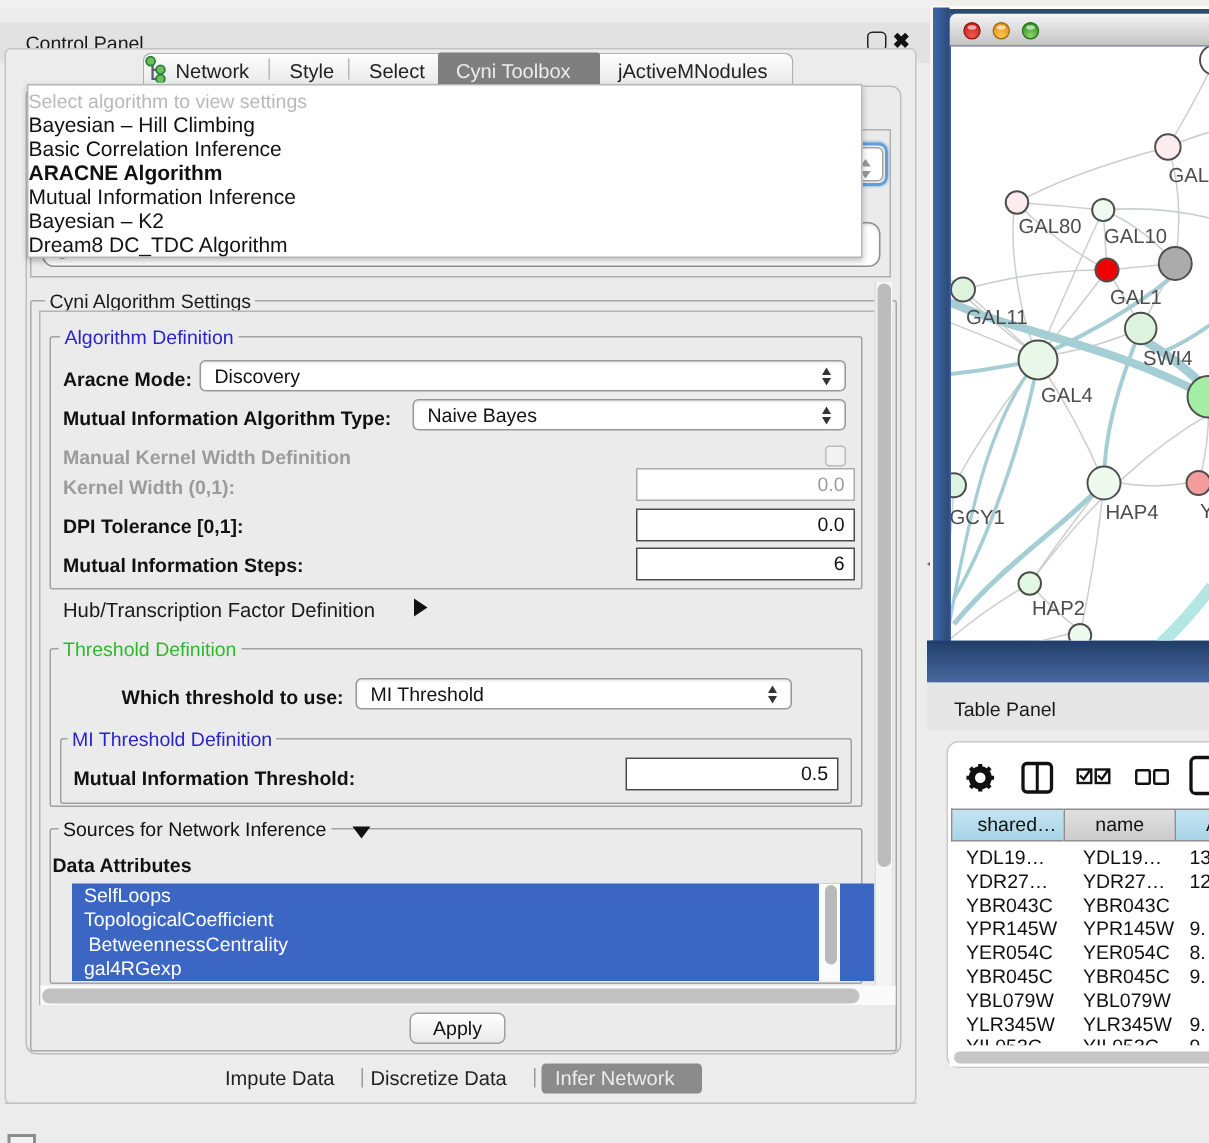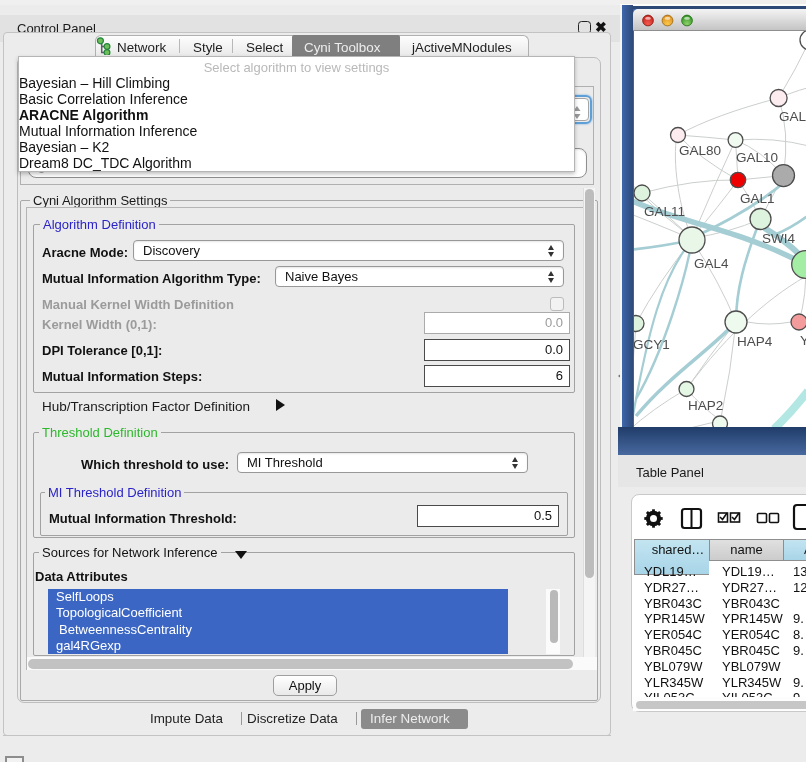--- a/index.html
+++ b/index.html
@@ -50,21 +50,21 @@
 <div class="abs" style="left:20px;top:86px;width:574px;height:99px;border:1px solid #b0b0b0"></div>
 <div class="abs" style="left:552px;top:95px;width:40px;height:29px;border:2.5px solid #5f9fd8;border-radius:6px;box-shadow:0 0 2px #5f9fd8"></div>
 <div class="abs" style="left:555px;top:98px;width:34px;height:23px;background:#fff;border:1px solid #a5a5a5;border-radius:4px"></div>
 <svg class="abs" style="left:572px;top:106px" width="10" height="13" viewBox="0 0 10 13">
     <path d="M 5,0 L 8.5,5 H 1.5 Z" fill="#999"></path>
     <path d="M 5,13 L 8.5,8 H 1.5 Z" fill="#999"></path>
   </svg>
 <div class="combo" style="left:28px;top:148px;width:559px;height:30px;color:#9a9a9a;padding-top:7px;border-radius:8px;border-color:#8f8f8f">gal4filtered.sif</div>
 
 <div class="abs" style="left:18px;top:56px;width:557px;height:116px;background:#fff;border:1px solid #b5b5b5;box-shadow:0 2px 4px rgba(0,0,0,0.25);font-size:14px">
-  <div style="text-align:center;color:#b9b9b9;padding-top:3px;height:18px;font-size:13px">Select algorithm to view settings</div>
+  <div style="color:#b9b9b9;padding-top:3px;height:18px;font-size:13px">Select algorithm to view settings</div>
   <div style="line-height:16px">Bayesian – Hill Climbing</div>
   <div style="line-height:16px">Basic Correlation Inference</div>
   <div style="line-height:16px;font-weight:bold">ARACNE Algorithm</div>
   <div style="line-height:16px">Mutual Information Inference</div>
   <div style="line-height:16px">Bayesian – K2</div>
   <div style="line-height:16px">Dream8 DC_TDC Algorithm</div>
 </div>
 
 <div class="group" style="left:20px;top:200px;width:578px;height:501px;border-color:#a8a8a8"></div>
 <div class="gtitle" style="left:30px;top:194px;color:#1a1a1a">Cyni Algorithm Settings</div>
@@ -97,21 +97,21 @@
 
 <div class="group" style="left:40px;top:492px;width:528px;height:44px"></div>
 <div class="gtitle" style="left:45px;top:486px;color:#2a23c8">MI Threshold Definition</div>
 <div class="abs b" style="left:49px;top:511px">Mutual Information Threshold:</div>
 <div class="inp" style="left:417px;top:505px;width:142px">0.5</div>
 
 <div class="group" style="left:33px;top:552px;width:542px;height:104px"></div>
 <div class="gtitle" style="left:39px;top:546px;color:#111">Sources for Network Inference</div>
 <div class="abs" style="left:235px;top:551px;width:0;height:0;border-left:6px solid transparent;border-right:6px solid transparent;border-top:8px solid #111"></div>
 <div class="abs b" style="left:35px;top:569px">Data Attributes</div>
-<div class="abs" style="left:48px;top:589px;width:460px;height:65px;background:#3c66c4;color:#fff">
+<div class="abs" style="left:48px;top:589px;width:535px;height:65px;background:#3c66c4;color:#fff">
   <div style="padding-left:8px;line-height:16.4px">SelfLoops</div>
   <div style="padding-left:8px;line-height:16.4px">TopologicalCoefficient</div>
   <div style="padding-left:11px;line-height:16.4px">BetweennessCentrality</div>
   <div style="padding-left:8px;line-height:16.4px">gal4RGexp</div>
 </div>
 <div class="abs" style="left:546px;top:589px;width:14px;height:65px;background:#fbfbfb">
   <div class="abs" style="left:4px;top:1px;width:7.5px;height:53px;background:#b9b9b9;border-radius:4px"></div>
 </div>
 
 <div class="abs" style="left:27px;top:657px;width:570px;height:13px;background:#fafafa">
@@ -275,21 +275,21 @@
     <rect x="87.5" y="19" width="9" height="9"></rect>
     <rect x="99.5" y="19" width="9" height="9"></rect>
     <path d="M 89,23 l 2.5,2.5 L 96,19"></path>
     <path d="M 101,23 l 2.5,2.5 L 108,19"></path>
     <rect x="126.5" y="19.5" width="9" height="9" rx="1"></rect>
     <rect x="138.5" y="19.5" width="9" height="9" rx="1"></rect>
   </g>
   <rect x="163" y="11" width="22" height="24" rx="3" fill="none" stroke="#111" stroke-width="2.2"></rect>
 </svg>
 
-<div class="abs" style="left:634px;top:539px;width:75px;height:36px;background:linear-gradient(#c3e4f1,#a8d5e8);border:1px solid #8e8e8e;border-right:none;text-align:center;line-height:20px;padding-left:12px">shared…</div>
+<div class="abs" style="left:634px;top:539px;width:75px;height:22px;background:linear-gradient(#c3e4f1,#a8d5e8);border:1px solid #8e8e8e;border-right:none;text-align:center;line-height:20px;padding-left:12px">shared…</div>
 <div class="abs" style="left:709px;top:539px;width:75px;height:22px;background:linear-gradient(#e0e0e0,#cccccc);border:1px solid #8e8e8e;text-align:center;line-height:20px">name</div>
 <div class="abs" style="left:784px;top:539px;width:22px;height:22px;background:linear-gradient(#c3e4f1,#a8d5e8);border-top:1px solid #8e8e8e;border-bottom:1px solid #8e8e8e">
     <span class="abs" style="left:20px;top:2px">A</span>
   </div>
 
 <div class="abs" style="left:634px;top:564px;width:172px;height:133px;line-height:15.8px;font-size:13px;color:#111;overflow:hidden">
   <div>
       <span class="abs" style="left:10px">YDL19…</span>
       <span class="abs" style="left:88px">YDL19…</span>
       <span class="abs" style="left:159px">13.</span>

